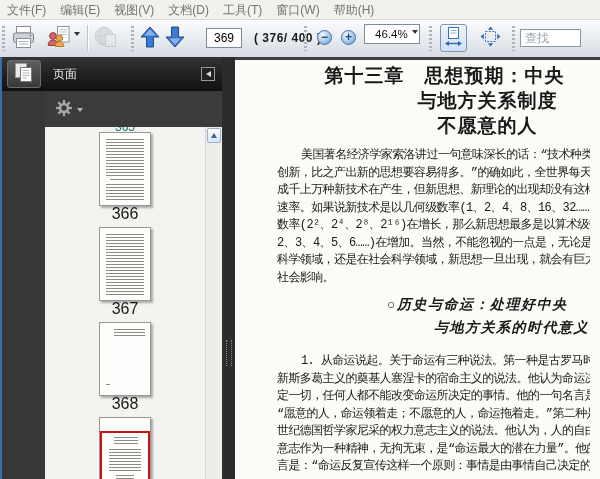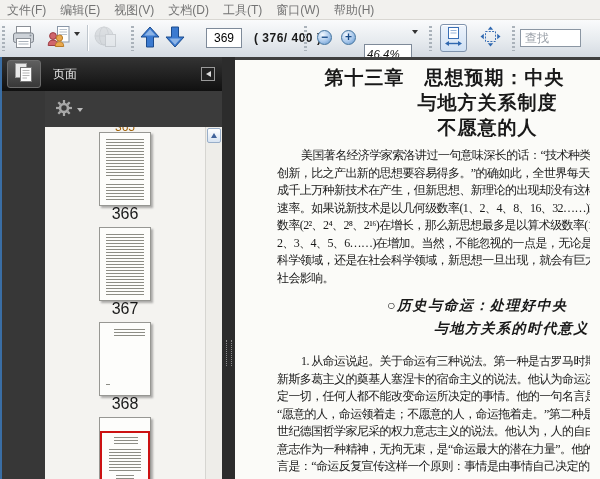--- a/index.html
+++ b/index.html
@@ -32,23 +32,23 @@
     font-family:"Liberation Sans",sans-serif; padding:0;
   }
   .page-count { position:absolute; left:254px; top:11px; font-size:12px; font-weight:bold; color:#1a1a1a; letter-spacing:0.5px; }
   .zoom-circle {
     position:absolute; top:10px; width:15px; height:15px; border-radius:50%;
     background:radial-gradient(circle at 35% 30%,#f4f9ff,#a6c6ea 55%,#5d92ca);
     border:1px solid #44749f; color:#174a87; font-size:12px; font-weight:bold;
     line-height:13px; text-align:center; padding:0;
   }
   .zoom-box {
-    position:absolute; left:364px; top:24px; width:44px; height:18px;
+    position:absolute; left:364px; top:4px; width:44px; height:18px;
     border:1px solid #7e8a99; background:#fff; font-size:11.5px; color:#111;
-    line-height:18px; padding-left:2px;font-style:italic;
+    line-height:18px; padding-left:10px;
   }
   .zoom-caret { position:absolute; left:412px; top:14px; border:0; background:transparent; padding:0; }
   .fit-btn { position:absolute; top:4px; width:27px; height:28px; border:1px solid transparent; background:transparent; padding:1px; }
   .fit-btn.pressed {
     border:1px solid #7f93ad; border-radius:3px;
     background:linear-gradient(#eef4fc,#cfe0f3);
     box-shadow:inset 0 1px 0 #fff;
   }
   .search-input {
     position:absolute; left:520px; top:9px; width:61px; height:18px;
@@ -77,21 +77,21 @@
   }
   .tri-left { width:0; height:0; border-top:3.5px solid transparent; border-bottom:3.5px solid transparent; border-right:5px solid #ddd; }
   .sb-strip { position:absolute; left:0; top:34px; bottom:0; width:43px; background:#373737; }
   .gear-row { position:absolute; left:43px; top:34px; right:0; height:36px; background:#3b3b3b; overflow:hidden; }
   .gear-btn { position:absolute; left:10px; top:8px; background:transparent; border:0; padding:0; display:flex; align-items:center; cursor:pointer; }
   .gear-caret { width:0; height:0; border-left:3px solid transparent; border-right:3px solid transparent; border-top:4px solid #bbb; margin-left:4px; }
   .thumb-list {
     position:absolute; left:43px; top:70px; right:17px; bottom:0;
     background:#f4f3f0; overflow:hidden; padding-top:5px; box-sizing:border-box; position:absolute;
   }
-  .label-prev { position:absolute; top:-7px; left:0; width:100%; text-align:center; font-size:12px; color:#a16207; }
+  .label-prev { position:absolute; top:-7px; left:0; width:100%; text-align:center; font-size:12px; color:#0f766e; }
   .thumb-item { width:100%; margin-bottom:6px; cursor:pointer; }
   .thumb {
     width:52px; height:74px; margin:0 auto; background:#fdfdfb;
     border:1px solid #979793; box-shadow:2px 2px 2px rgba(0,0,0,0.3);
     position:relative; box-sizing:border-box;
   }
   .thumb-label { text-align:center; font-size:16px; color:#1a1a1a; height:15px; line-height:15px; }
   .tl { position:absolute; background-image:repeating-linear-gradient(to bottom,#8d8d85 0 1px,transparent 1px 3px); }
   .redbox { position:absolute; left:0; right:0; top:13px; height:90px; border:2px solid #cc1111; }
   .scrollbar {
@@ -107,21 +107,21 @@
   
   .splitter { position:absolute; left:222px; top:0; width:13px; height:422px; background:#2c2c2c; cursor:col-resize; }
   .splitter-grip { position:absolute; left:4px; top:283px; width:4px; height:26px;
     border-left:1px dotted #8a8a8a; border-right:1px dotted #8a8a8a; }
   
   .content {
     position:absolute; left:235px; top:0; width:365px; height:422px;
     background:#fbfbf8; border-top:3px solid #3f3f3f; box-sizing:border-box; overflow:hidden;
     color:#191919;
   }
-  .doc { font-family:Liberation Serif, serif; }
+  .doc { font-family:Liberation Mono, monospace; }
   .t-line { font-size:19px; font-weight:bold; line-height:25px; text-align:center; letter-spacing:1px; white-space:nowrap; }
   .t1 { margin-left:54px; margin-top:5px; }
   .t2,.t3 { margin-left:140px; }
   .para { margin-top:7px; padding:0 10px 0 42px; }
   .b-line {
     font-size:12px; line-height:17.5px; letter-spacing:-0.6px; white-space:nowrap;
     text-align:justify; text-align-last:justify; overflow:hidden;
   }
   .b-line.indent { text-indent:2em; }
   .b-line.end { text-align-last:left; }

